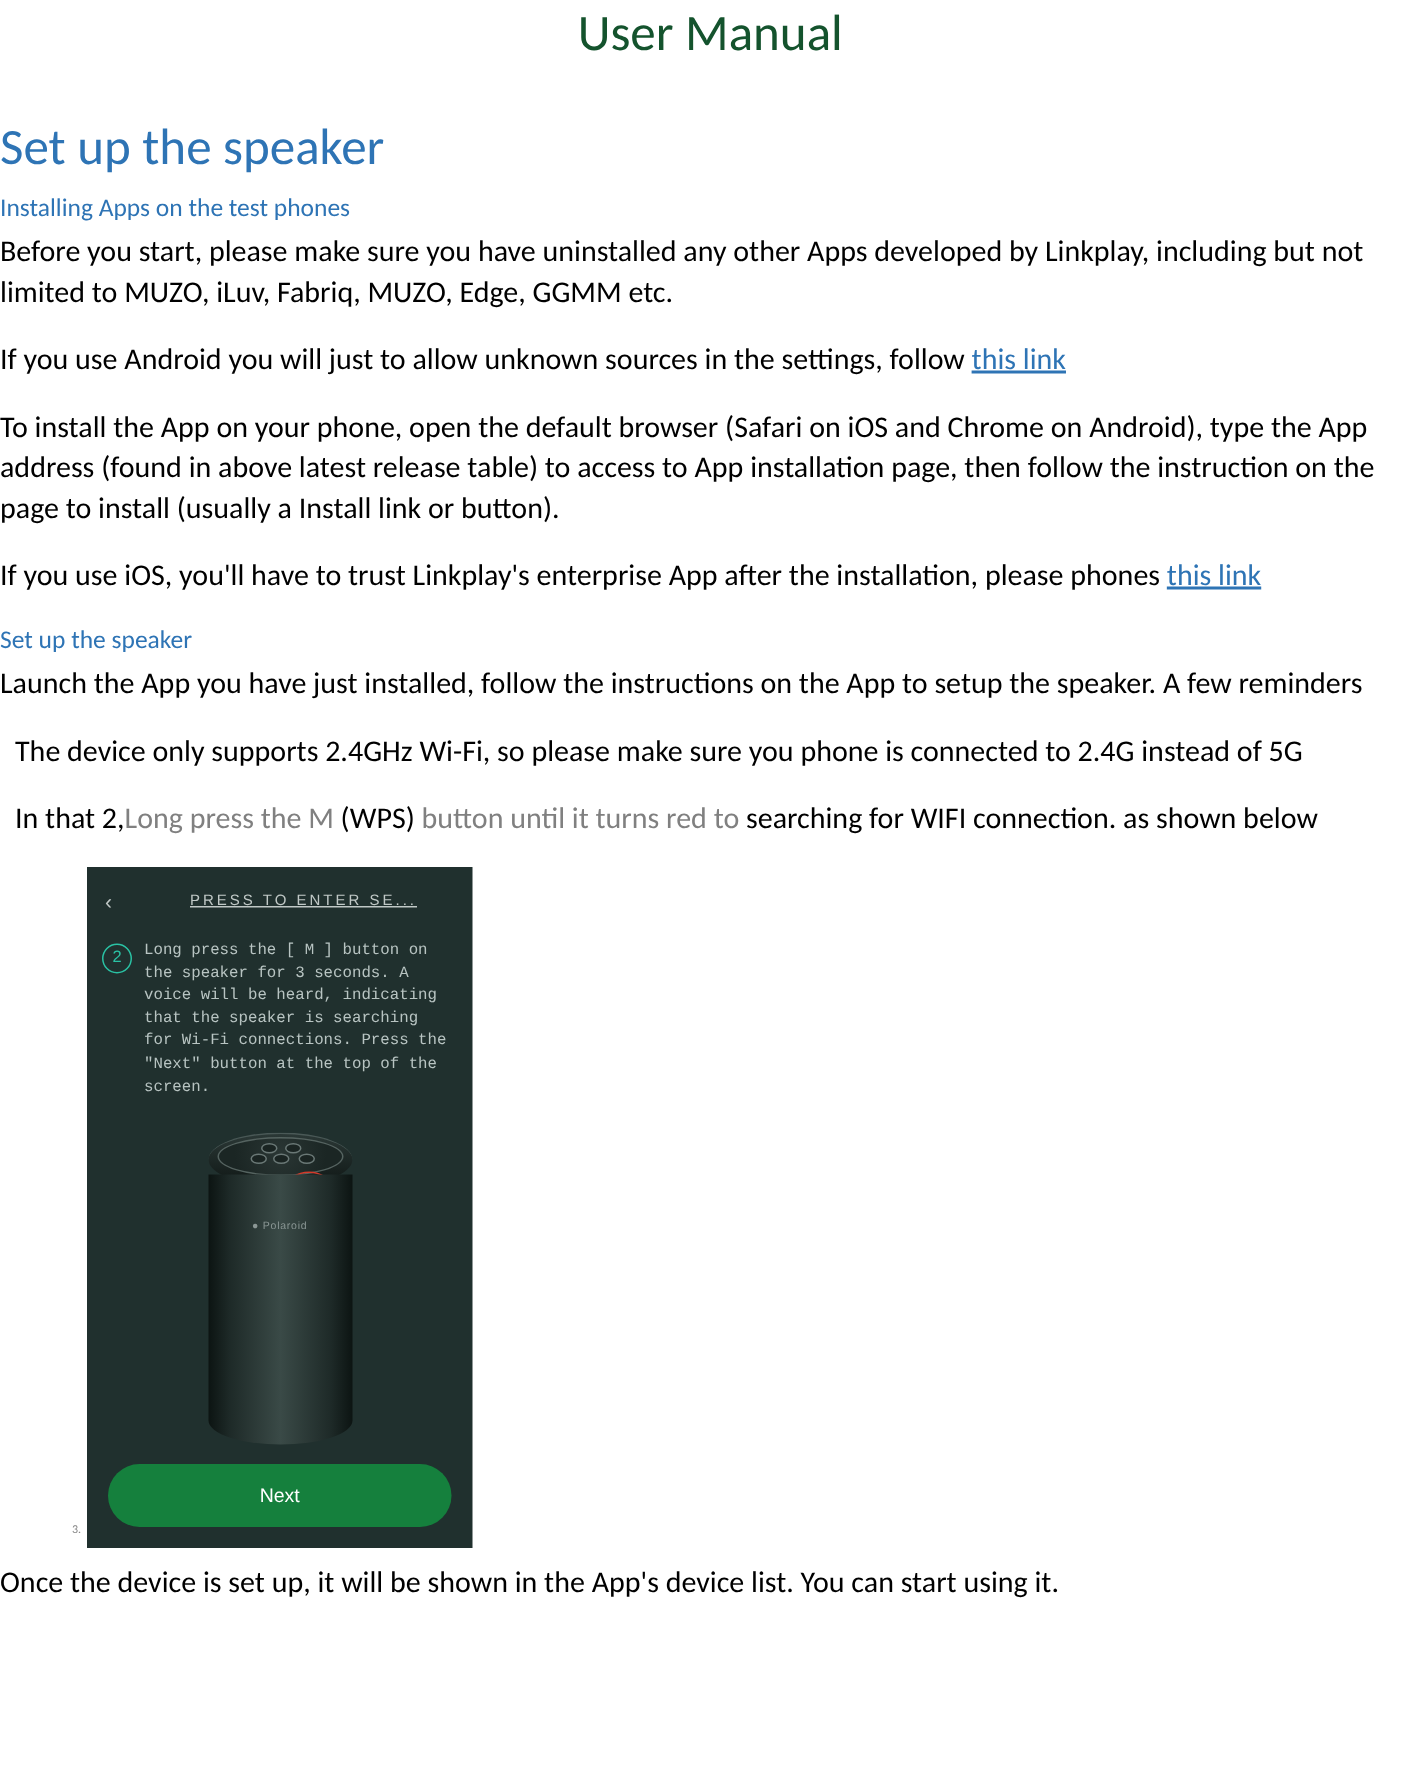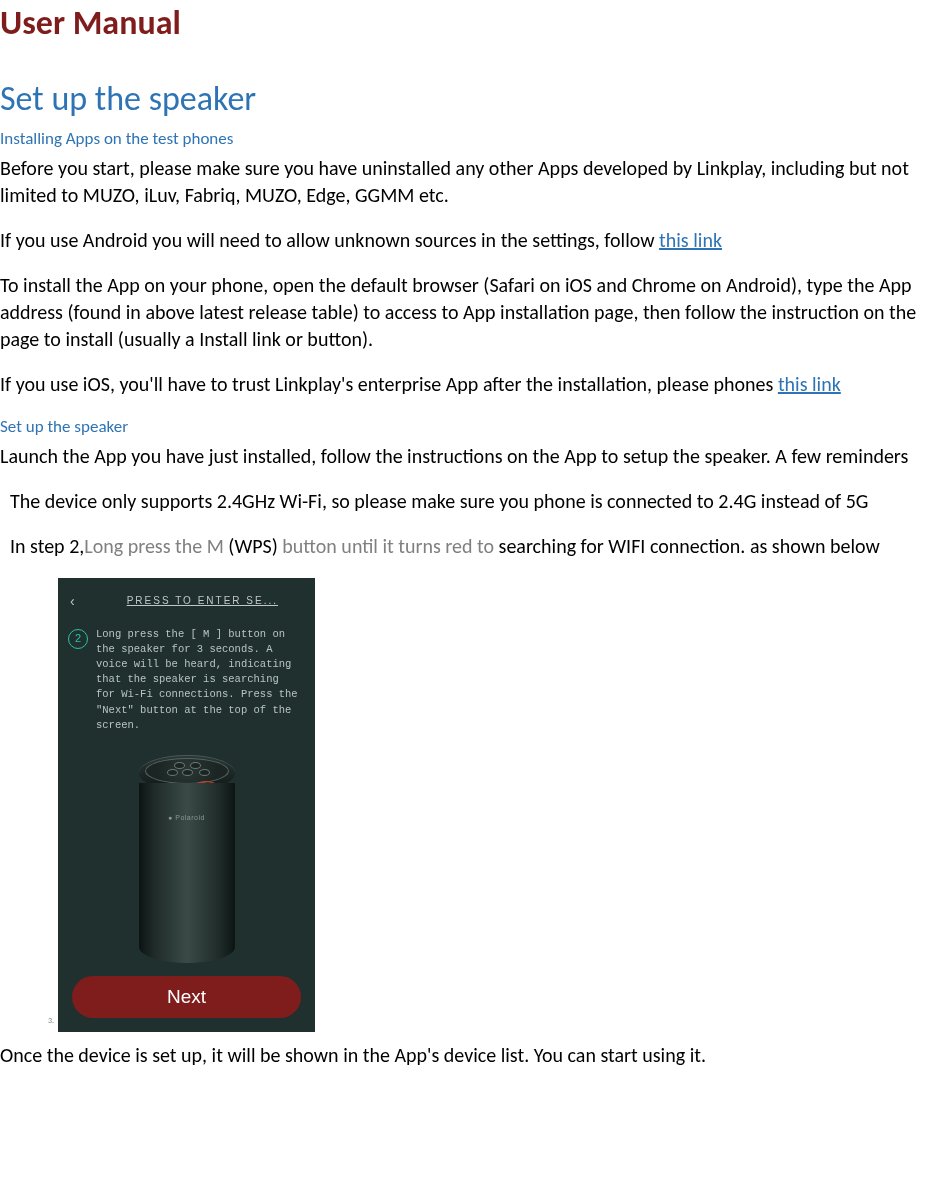--- a/index.html
+++ b/index.html
@@ -6,23 +6,24 @@
     body {
       font-family: Calibri, Arial, sans-serif;
       width: 947px;
       margin: 0 auto;
       padding: 0;
       color: #000;
       font-size: 20px;
       line-height: 1.35;
     }
     .title {
-      color: #7f1d1d;
+      text-align: center;
+      color: #14532d;
       font-size: 34px;
-      font-weight: 700;
+      font-weight: 400;
       margin-top: 0px;
       margin-bottom: 30px;
     }
     .h1 {
       color: #2E74B5;
       font-size: 34px;
       font-weight: 400;
       margin-bottom: 6px;
     }
     .h2 {
@@ -176,58 +177,58 @@
       font-size: 7px;
       color: #8a9694;
       letter-spacing: 0.5px;
     }
     .next-btn {
       position: absolute;
       bottom: 14px;
       left: 14px;
       right: 14px;
       height: 42px;
-      background: #7f1d1d;
+      background: #15803d;
       border-radius: 22px;
       display: flex;
       align-items: center;
       justify-content: center;
       color: #fff;
-      font-size: 19px;
+      font-size: 13px;
     }
   </style>
 </head>
 <body>
 
 <div class="title">User Manual</div>
 
 <div class="h1">Set up the speaker</div>
 
 <div class="h2">Installing Apps on the test phones</div>
 
 <p class="para">Before you start, please make sure you have uninstalled any other Apps developed by Linkplay, including but not limited to MUZO, iLuv, Fabriq, MUZO, Edge, GGMM etc.</p>
 
 <p class="para">
-  <span>If you use Android you will need to allow unknown sources in the settings, follow </span><span class="link">this link</span>
+  <span>If you use Android you will just to allow unknown sources in the settings, follow </span><span class="link">this link</span>
 </p>
 
 <p class="para">To install the App on your phone, open the default browser (Safari on iOS and Chrome on Android), type the App address (found in above latest release table) to access to App installation page, then follow the instruction on the page to install (usually a Install link or button).</p>
 
 <p class="para">
   <span>If you use iOS, you'll have to trust Linkplay's enterprise App after the installation, please phones </span><span class="link">this link</span>
 </p>
 
 <div class="h2">Set up the speaker</div>
 
 <p class="para">Launch the App you have just installed, follow the instructions on the App to setup the speaker. A few reminders</p>
 
 <ol>
   <li>The device only supports 2.4GHz Wi-Fi, so please make sure you phone is connected to 2.4G instead of 5G</li>
   <li>
-    <span>In step 2,</span><span class="grey-text">Long press the M </span><span>(WPS)</span><span class="grey-text"> button until it turns red to </span><span>searching for WIFI connection. as shown below</span>
+    <span>In that 2,</span><span class="grey-text">Long press the M </span><span>(WPS)</span><span class="grey-text"> button until it turns red to </span><span>searching for WIFI connection. as shown below</span>
   </li>
 </ol>
 
 <div class="screenshot-wrap">
   <span class="tiny-num">3.</span>
   <div class="phone">
     <div class="phone-header">
       <span class="phone-back">‹</span>
       <span class="phone-header-title">PRESS TO ENTER SE...</span>
     </div>

